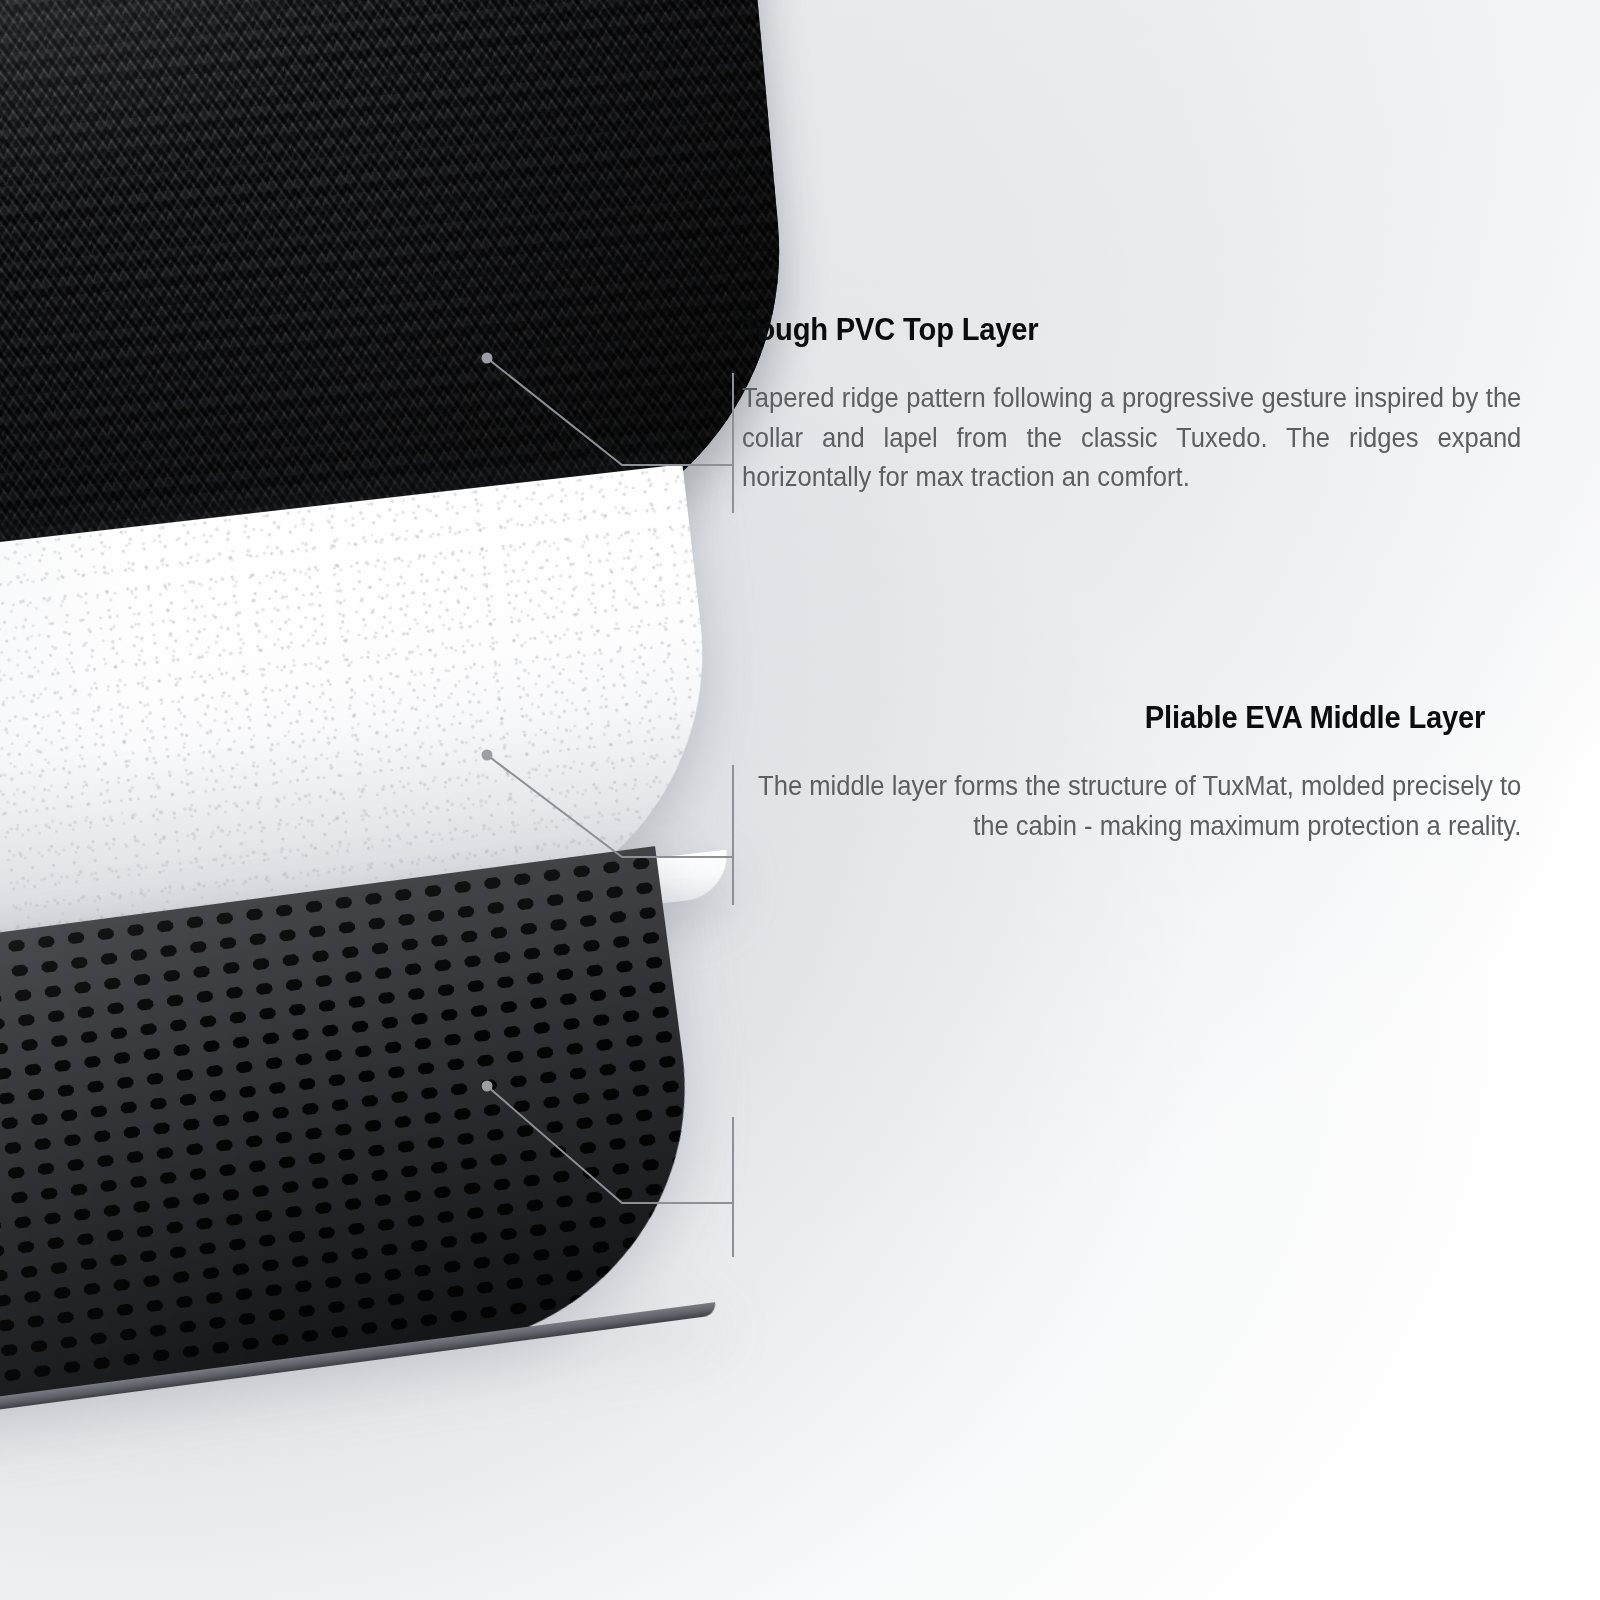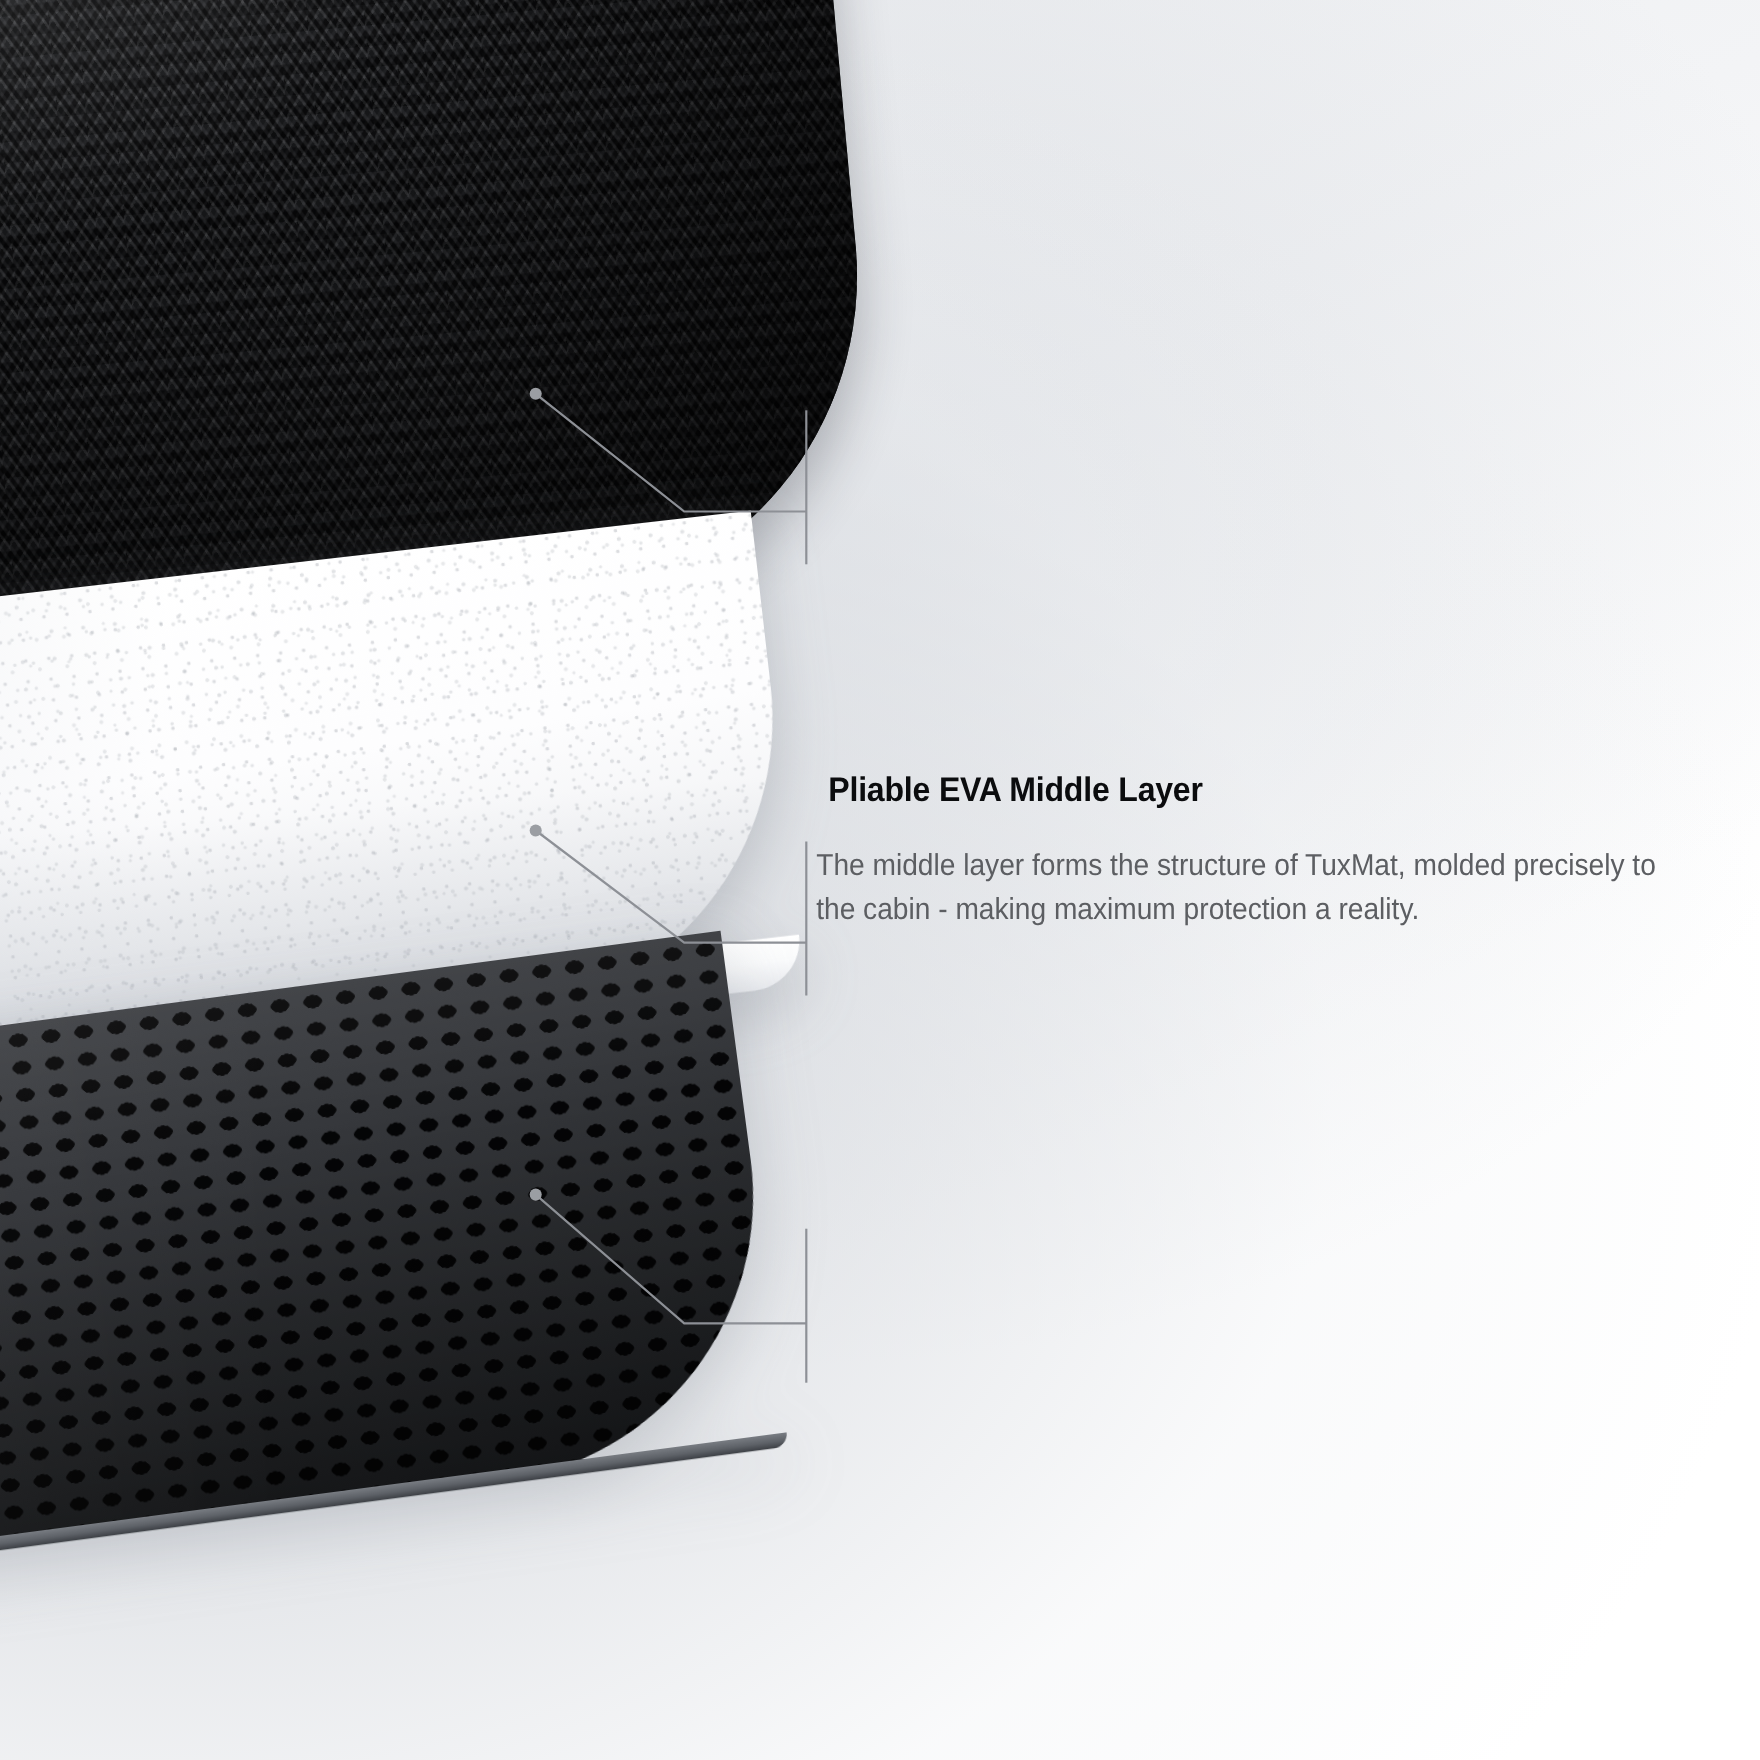--- a/index.html
+++ b/index.html
@@ -168,21 +168,21 @@
     line-height:1.44;
     color:#5c5e62;
     font-family:"Liberation Sans", sans-serif;
     transform:scaleX(.93);
     transform-origin:left center;
   }
   .callout p.justify{ text-align:justify; }
 
   #c1{ left:742px; top:312px; }
   #c1 p{ width:838px; }
-  #c2{ left:742px; top:700px; }
+  #c2{ left:742px; top:700px;text-align:right; }
   #c2 h2{ margin-left:11px; }
   #c2 p{ width:838px; }
   #c3{ left:742px; top:1056px; }
   #c3 p{ width:838px; }
 </style>
 </head>
 <body>
 
 <div id="stage">
 
@@ -214,20 +214,24 @@
       <circle cx="487" cy="755" r="5.5" fill="#9b9ea3"></circle>
     </g>
 
     <g>
       <path d="M487 1086 L622 1203 L733 1203" fill="none" stroke="#8d9096" stroke-width="2"></path>
       <line x1="733" y1="1117" x2="733" y2="1257" stroke="#8d9096" stroke-width="2"></line>
       <circle cx="487" cy="1086" r="5.5" fill="#9b9ea3"></circle>
     </g>
   </svg>
 
+  <div class="callout" id="c1">
+    <h2>Tough PVC Top Layer</h2>
+    <p class="justify">Tapered ridge pattern following a progressive gesture inspired by the collar and lapel from the classic Tuxedo. The ridges expand horizontally for max traction an comfort.</p>
+  </div>
 
   <div class="callout" id="c2">
     <h2>Pliable EVA Middle Layer</h2>
     <p>The middle layer forms the structure of TuxMat, molded precisely to the cabin - making maximum protection a reality.</p>
   </div>
 
 
 </div>
 
 </body></html>

